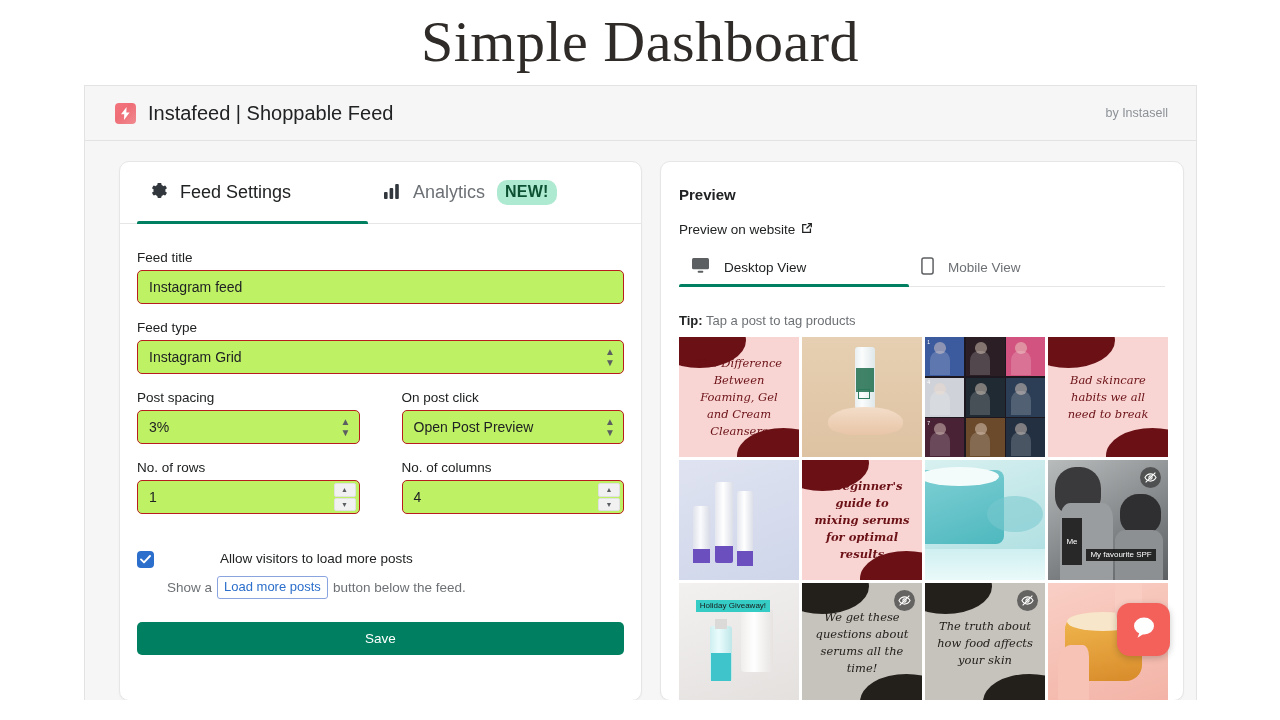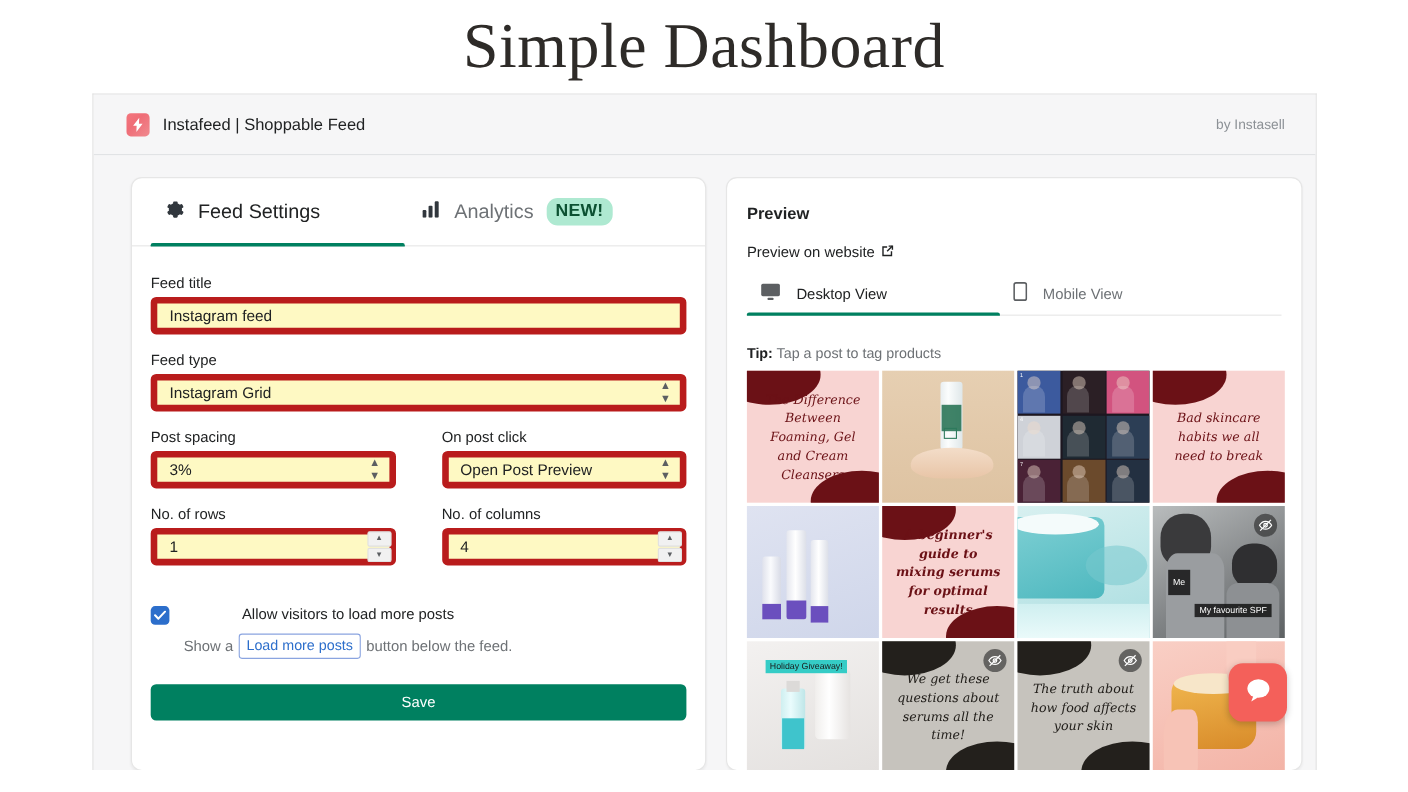--- a/index.html
+++ b/index.html
@@ -43,21 +43,21 @@
   .app-icon {
     width: 21px; height: 21px;
     border-radius: 4px;
     background: linear-gradient(135deg, #f4757d 0%, #ef6d77 40%, #f08a8f 100%);
     display: flex; align-items: center; justify-content: center;
     flex: none;
   }
   .app-icon svg { display: block; }
   .app-name {
     margin-left: 12px;
-    font-size: 15px;
+    font-size: 20px;
     color: #202223;
   }
   .app-author {
     margin-left: auto;
     font-size: 12.5px;
     color: #8c9196;
   }
 
   
   .body-row {
@@ -118,23 +118,23 @@
   .form { padding: 26px 0 0; }
   .field-label {
     font-size: 13.5px;
     color: #202223;
     margin-bottom: 5px;
     display: block;
   }
   .input, .select {
     width: 100%;
     height: 34px;
-    border: 6px solid #b91c1c;
+    border: 1px solid #b91c1c;
     border-radius: 5px;
-    background: #fef9c3;
+    background: #bef264;
     font-size: 14px;
     color: #202223;
     padding: 0 11px;
     font-family: "Liberation Sans", sans-serif;
     display: flex; align-items: center;
   }
   .select { justify-content: space-between; padding-right: 9px; }
   .select .caret { color: #5c5f62; font-size: 10px; line-height: 1; letter-spacing: -1px; }
   .caret-stack { display: flex; flex-direction: column; gap: 1px; line-height: 6px; }
   .field { margin-bottom: 16px; }
@@ -519,21 +519,21 @@
             <div style="position:absolute;left:-6%;top:8%;width:72%;height:62%;background:linear-gradient(160deg,#7fd0d4,#4eb8bf);border-radius:8px;"></div>
             <div style="position:absolute;left:-4%;top:6%;width:66%;height:16%;background:#f4fbfb;border-radius:50%;"></div>
             <div style="position:absolute;left:52%;top:30%;width:46%;height:30%;background:rgba(120,200,205,.55);border-radius:50%;"></div>
             <div style="position:absolute;left:0;bottom:0;width:100%;height:26%;background:linear-gradient(180deg,#cfeff0,#eafafa);"></div>
           </div>
           <div class="cell" style="background: linear-gradient(150deg, rgb(185, 188, 189) 0%, rgb(127, 130, 132) 60%, rgb(93, 97, 99) 100%);">
             <div style="position:absolute;left:6%;top:6%;width:38%;height:40%;background:#3a3a3c;border-radius:45% 45% 38% 38%;"></div>
             <div style="position:absolute;left:10%;top:36%;width:44%;height:64%;background:#9a9da0;border-radius:20% 20% 0 0;"></div>
             <div style="position:absolute;right:6%;top:28%;width:34%;height:34%;background:#2f2f31;border-radius:45% 45% 40% 40%;"></div>
             <div style="position:absolute;right:4%;top:58%;width:40%;height:42%;background:#8d9093;border-radius:22% 22% 0 0;"></div>
-            <div style="position: absolute; z-index: 3; font-size: 8px; padding: 7px 4px; background: rgba(15, 15, 15, 0.82); color: rgb(255, 255, 255); left: 12%; top: 48%;">Me</div>
+            <div style="position: absolute; z-index: 3; font-size: 8px; padding: 19px 4px; background: rgba(15, 15, 15, 0.82); color: rgb(255, 255, 255); left: 12%; top: 48%;">Me</div>
             <div style="position: absolute; z-index: 3; font-size: 8px; padding: 1.5px 4px; background: rgba(15, 15, 15, 0.82); color: rgb(255, 255, 255); left: 32%; top: 74%;">My favourite SPF</div>
             <span class="eye">
               <svg width="13" height="13" viewBox="0 0 16 16" fill="none" stroke="#fff" stroke-width="1.4">
                 <path d="M1.2 8s2.6-4.4 6.8-4.4S14.8 8 14.8 8 12.2 12.4 8 12.4 1.2 8 1.2 8z"></path>
                 <circle cx="8" cy="8" r="2"></circle>
                 <path d="M2 14L14 2"></path>
               </svg>
             </span>
           </div>
           <div class="cell" style="background: linear-gradient(160deg, rgb(243, 241, 240) 0%, rgb(227, 224, 222) 100%);">

